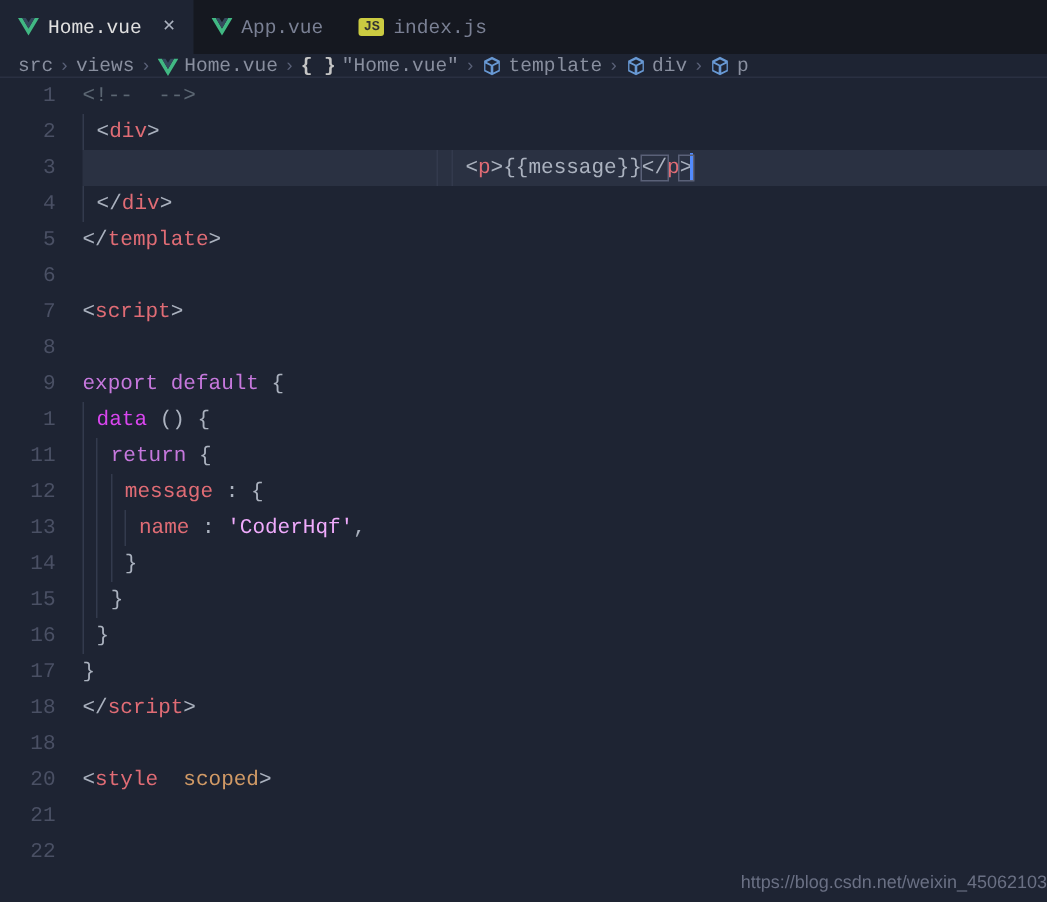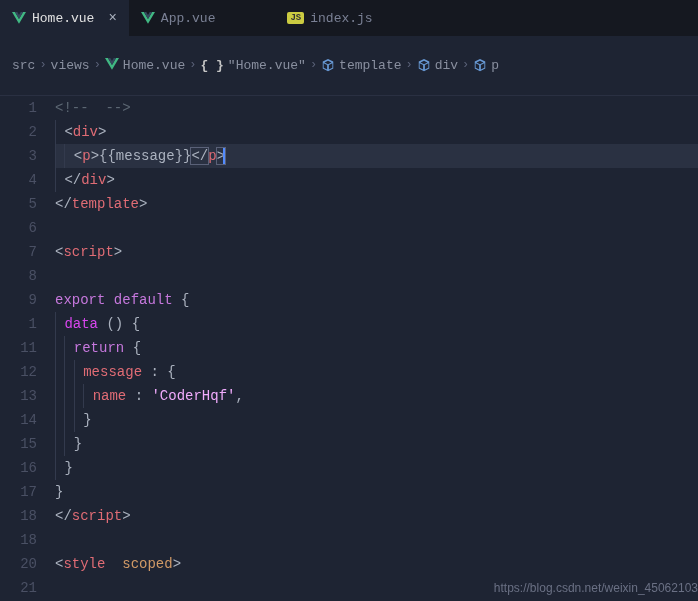--- a/index.html
+++ b/index.html
@@ -41,26 +41,25 @@
       height: 12px;
       display: inline-block;
     }
     .js-icon {
       background: #cbcb41;
       color: #333;
       font-size: 9px;
       font-weight: bold;
       padding: 1px 3px;
       border-radius: 2px;
-      margin-left: 48px;
     }
     .breadcrumb {
       display: flex;
-      align-items: flex-start;
-      padding: 22px 12px;
+      align-items: flex-end;
+      padding: 0 12px;
       font-size: 13px;
       color: #898f9f;
       gap: 4px;
       background: #1e2433;
       border-bottom: 1px solid #2a3042;
     }
     .breadcrumb-sep {
       color: #5a6178;
       font-size: 12px;
     }
@@ -92,20 +91,21 @@
       line-height: 24px;
       position: relative;
     }
     .line {
       white-space: pre;
       height: 24px;
       position: relative;
     }
     .line.highlighted {
       background: #2a3142;
+      text-align: center;
     }
     .indent-guide {
       border-left: 1px solid #333a4d;
       display: inline-block;
       height: 24px;
       vertical-align: top;
     }
     .c-comment { color: #5c6773; }
     .c-tag { color: #e06c75; }
     .c-bracket { color: #abb2bf; }

